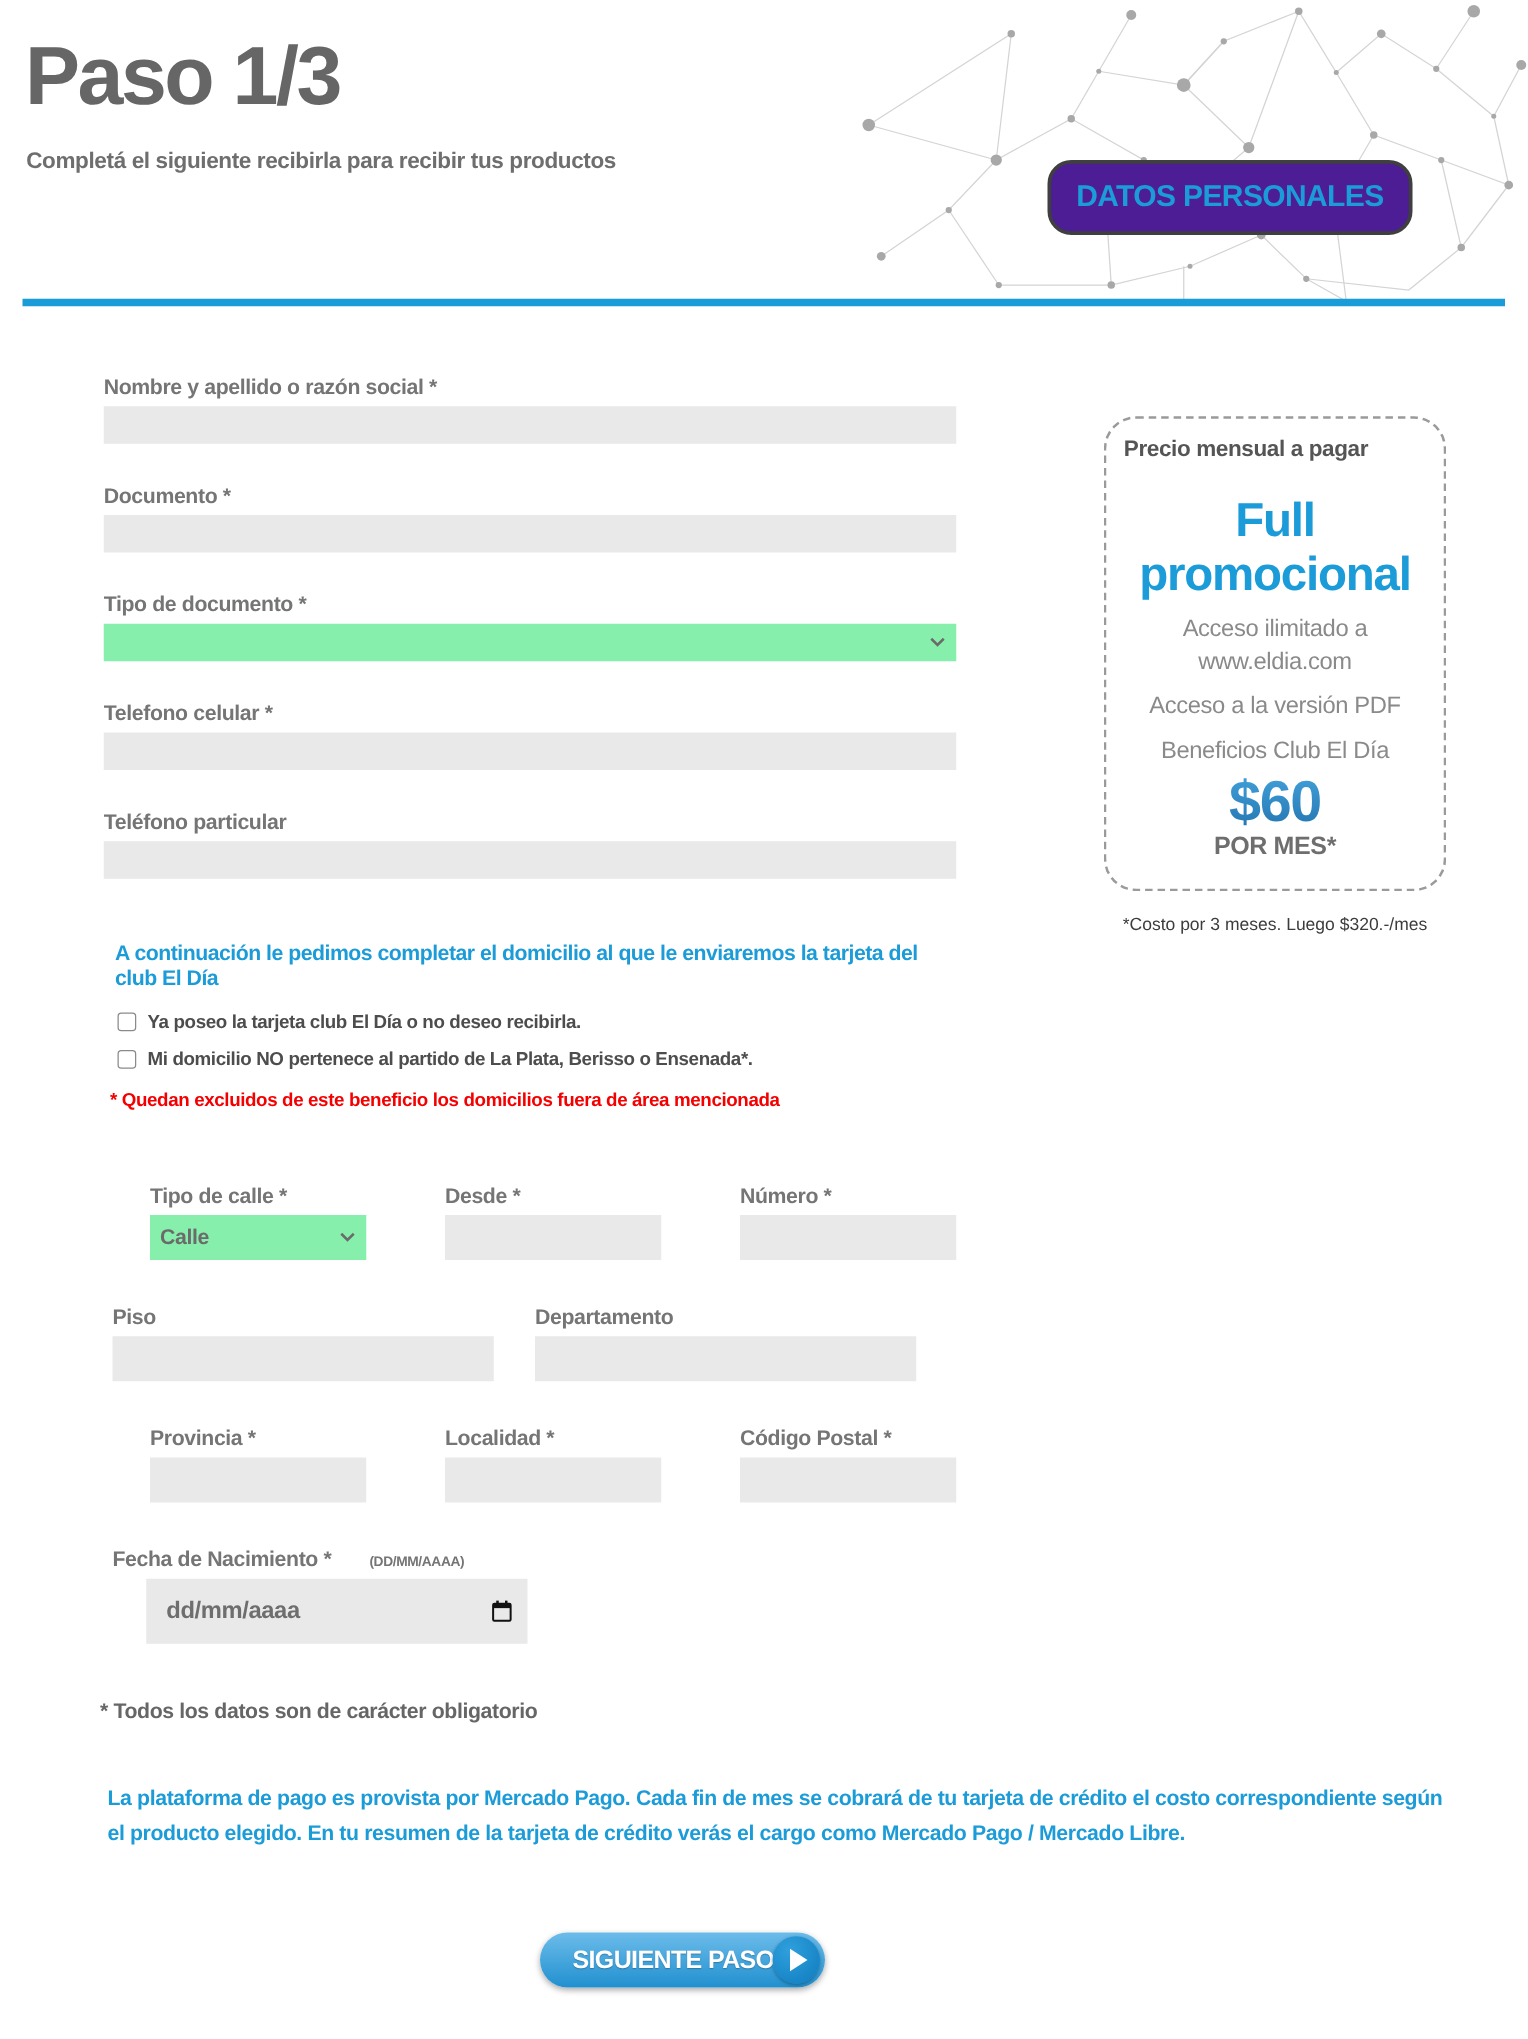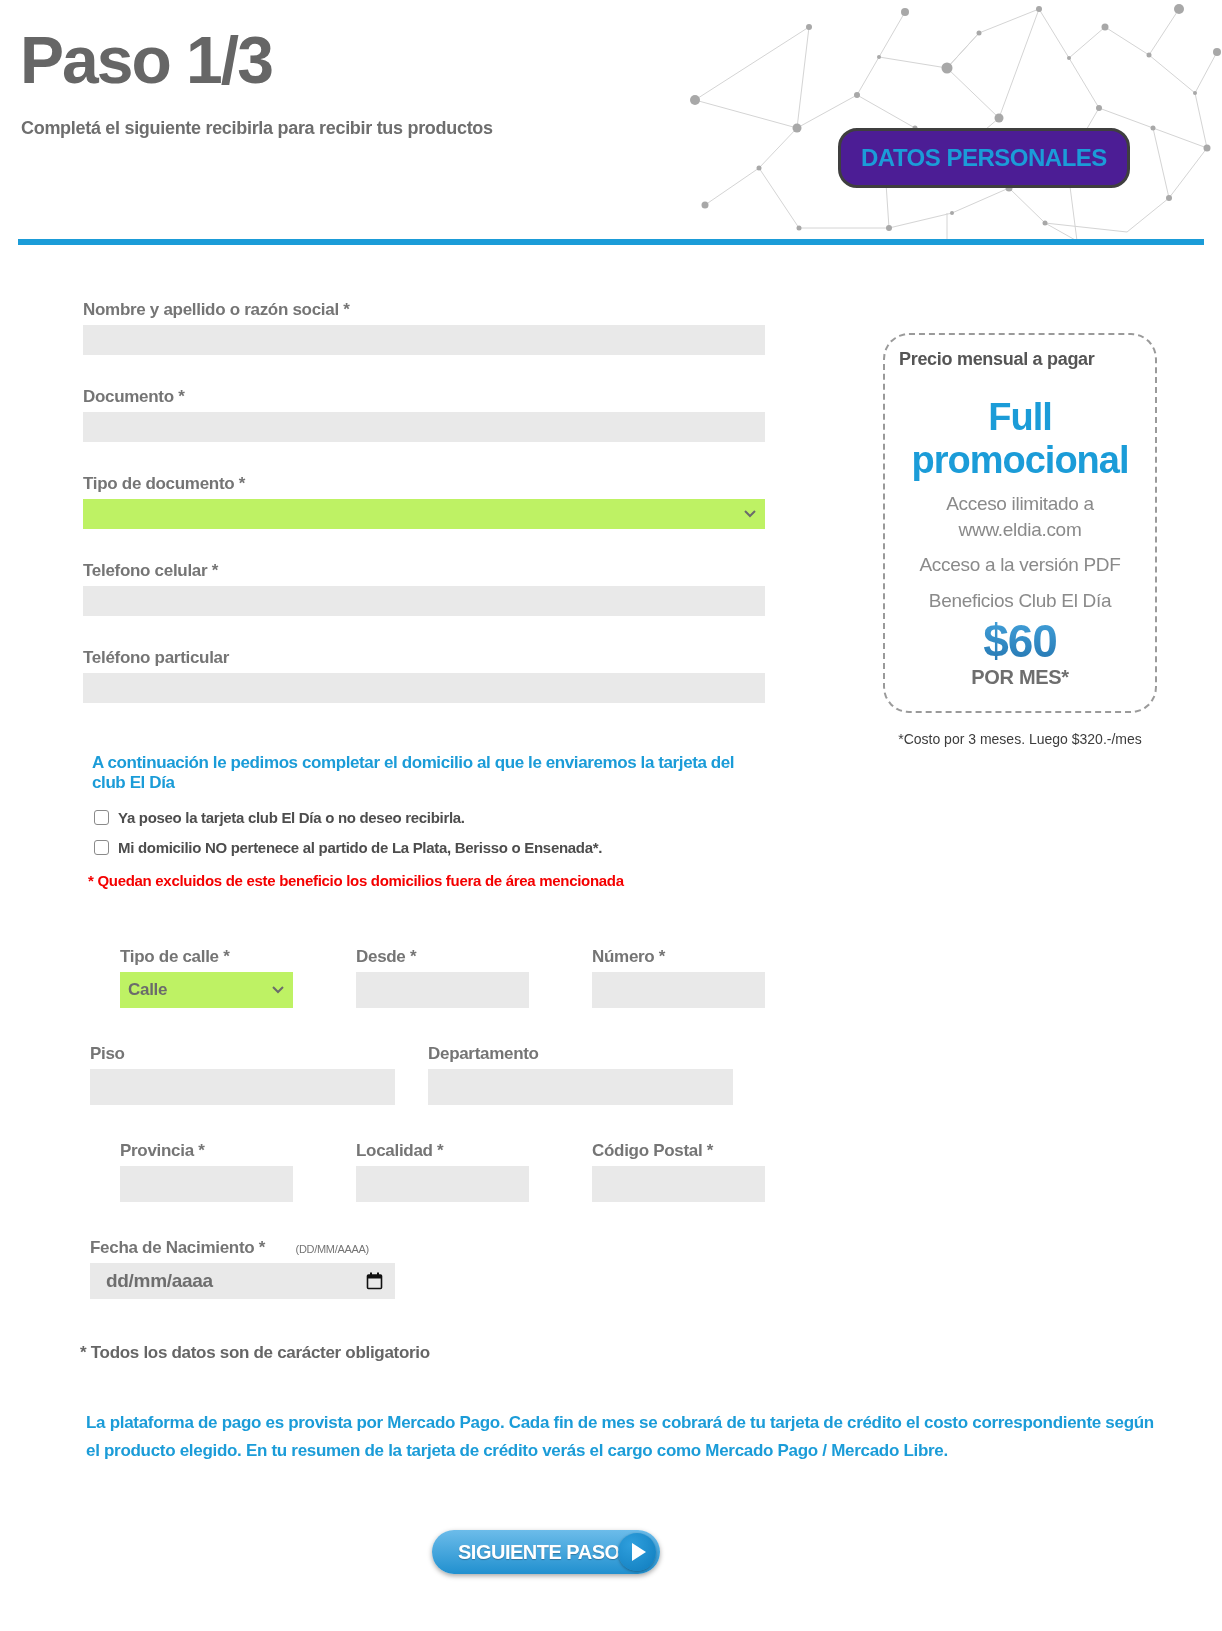--- a/index.html
+++ b/index.html
@@ -31,28 +31,28 @@
 
   
   .content { position:relative; padding:59px 0 0 83px; }
   .form-col { width:682px; }
 
   .field { margin-bottom:32px; }
   .field-label {
     display:block; font-size:17px; font-weight:bold; color:#757575;
     letter-spacing:-0.3px; margin-bottom:5px;
   }
-  .hint-small { font-size:11px; font-weight:normal; color:#757575;padding-left:26px; }
+  .hint-small { font-size:11px; font-weight:bold; color:#757575;padding-left:26px; }
   .text-input {
     width:100%; height:30px; border:none; background:#e9e9e9;
     font-family:"Liberation Sans", sans-serif; font-size:16px; color:#555;
     padding:0 8px; outline:none; display:block;
   }
   .select-box {
-    width:100%; height:30px; background:#bef264; position:relative;
+    width:100%; height:30px; background:#86efac; position:relative;
     display:flex; align-items:center; padding:0 28px 0 8px; cursor:pointer;
   }
   .select-box .sel-value { font-size:17px; font-weight:bold; color:#6b6b6b; letter-spacing:-0.3px; }
   .select-box svg { position:absolute; right:9px; top:50%; margin-top:-4px; }
 
   .domicilio-heading {
     margin:50px 0 16px 9px; font-size:17px; font-weight:bold; color:#1b9cd8; letter-spacing:-0.4px;
   }
   .cb-row { display:flex; align-items:center; gap:9px; margin:0 0 13px 11px; }
   .cb-row input[type=checkbox] {
@@ -62,22 +62,22 @@
   .cb-label { font-size:15px; font-weight:bold; color:#4d4d4d; letter-spacing:-0.3px; }
   .red-note { margin:16px 0 0 5px; font-size:15px; font-weight:bold; color:#f40000; letter-spacing:-0.3px; }
 
   .addr-section { margin-top:58px; margin-left:7px; }
   .addr-row { display:flex; gap:33px; margin-bottom:36px; }
   .addr-col { display:block; }
   .addr-col .text-input, .addr-col .select-box { height:36px; }
   .w-200 { width:200px;margin-left:30px; } .w-310 { width:305px; }
 
   .date-input {
-    width:305px; height:36px; background:#e9e9e9; position:relative;
-    display:flex; align-items:center; padding:0 34px 0 16px; cursor:text;
+    width:305px; height:52px; background:#e9e9e9; position:relative;
+    display:flex; align-items:center; padding:0 34px 0 16px; cursor:text;margin-left:27px;
   }
   .date-input .ph { font-size:19px; font-weight:bold; color:#6e6e6e; letter-spacing:-0.3px; }
   .date-input svg { position:absolute; right:12px; top:50%; margin-top:-9px; }
 
   .required-note { margin:44px 0 0 -3px; font-size:17px; font-weight:bold; color:#666; letter-spacing:-0.3px; }
 
   
   .price-panel { position:absolute; left:883px; top:92px; width:274px; }
   .price-box {
     border:2px dashed #9a9a9a; border-radius:26px; background:#fff;

